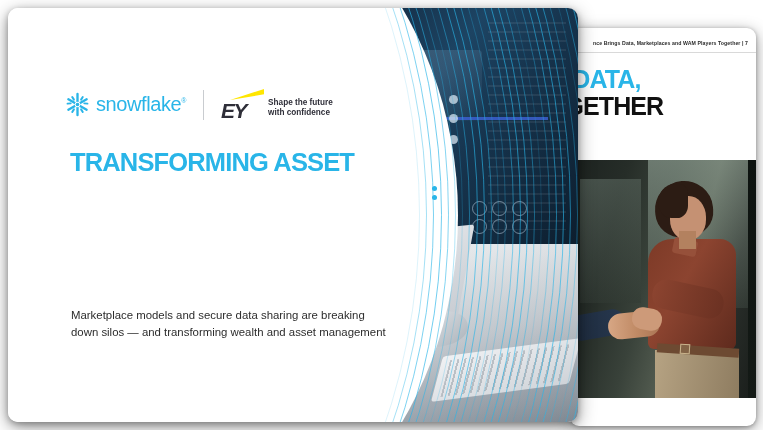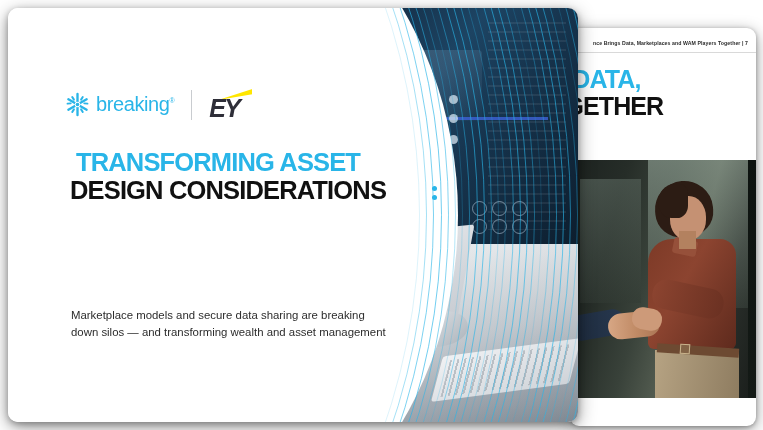--- a/index.html
+++ b/index.html
@@ -341,21 +341,21 @@
   .ey-logo { display: flex; align-items: center; gap: 7px; position: relative; padding-top: 7px;}
   .ey-mark { position: relative; width: 40px; height: 30px; flex: 0 0 auto; }
   .ey-beam {
     position: absolute; left: 9px; top: -4px;
     width: 34px; height: 11px;
     background: #ffe600;
     clip-path: polygon(0% 100%, 100% 0%, 100% 48%, 0% 100%);
   }
   .ey-letters {
     position: absolute; left: 0; bottom: 0;
-    font-size: 25px; font-weight: 800;
+    font-size: 21px; font-weight: 800;
     color: #2e2e38;
     letter-spacing: -1.6px;
     font-style: italic;
   }
   .ey-tag {
     font-size: 8.2px;
     font-weight: 700;
     line-height: 1.28;
     color: #2e2e38;
   }
@@ -365,21 +365,21 @@
     left: 62px; top: 141px;
     width: 400px;
   }
   .headline .ln {
     font-size: 25.5px;
     font-weight: 800;
     letter-spacing: -0.85px;
     line-height: 1.085;
     white-space: nowrap;
   }
-  .ln.cyan { color: #29b5e8; margin-left: 6px; }
+  .ln.cyan { color: #29b5e8; }
   .ln.dark { color: #111111; }
 
   .subtitle {
     position: absolute;
     left: 63px; top: 299px;
     width: 318px;
     font-size: 11.4px;
     line-height: 1.47;
     color: #2c2c2c;
     font-weight: 400;
@@ -507,34 +507,37 @@
               <rect x="41" y="10" width="5" height="13" rx="2.5" transform="rotate(32 44 16)"></rect>
               <rect x="18" y="41" width="5" height="13" rx="2.5" transform="rotate(32 20 48)"></rect>
               <rect x="41" y="41" width="5" height="13" rx="2.5" transform="rotate(-32 44 48)"></rect>
               <rect x="4" y="27" width="13" height="5" rx="2.5" transform="rotate(-4 10 29)"></rect>
               <rect x="47" y="27" width="13" height="5" rx="2.5" transform="rotate(4 54 29)"></rect>
             </g>
             <circle cx="32" cy="32" r="7" fill="#ffffff"></circle>
             <circle cx="32" cy="32" r="4.6"></circle>
           </g>
         </svg>
-        <span class="sf-word"><span>breaking</span><sup>®</sup></span>
+        <span class="sf-word"><span>snowflake</span><sup>®</sup></span>
       </div>
 
       <div class="divider"></div>
 
       <div class="ey-logo">
         <div class="ey-mark">
           <div class="ey-beam"></div>
           <div class="ey-letters">EY</div>
         </div>
+        <div class="ey-tag">
+          <div>Shape the future</div>
+          <div>with confidence</div>
+        </div>
       </div>
     </div>
 
     <div class="headline">
       <div class="ln cyan">TRANSFORMING ASSET</div>
-      <div class="ln dark">DESIGN CONSIDERATIONS</div>
     </div>
 
     <div class="subtitle">Marketplace models and secure data sharing are breaking down silos — and transforming wealth and asset management</div>
   </div>
 
 </div>
 
 </body></html>

